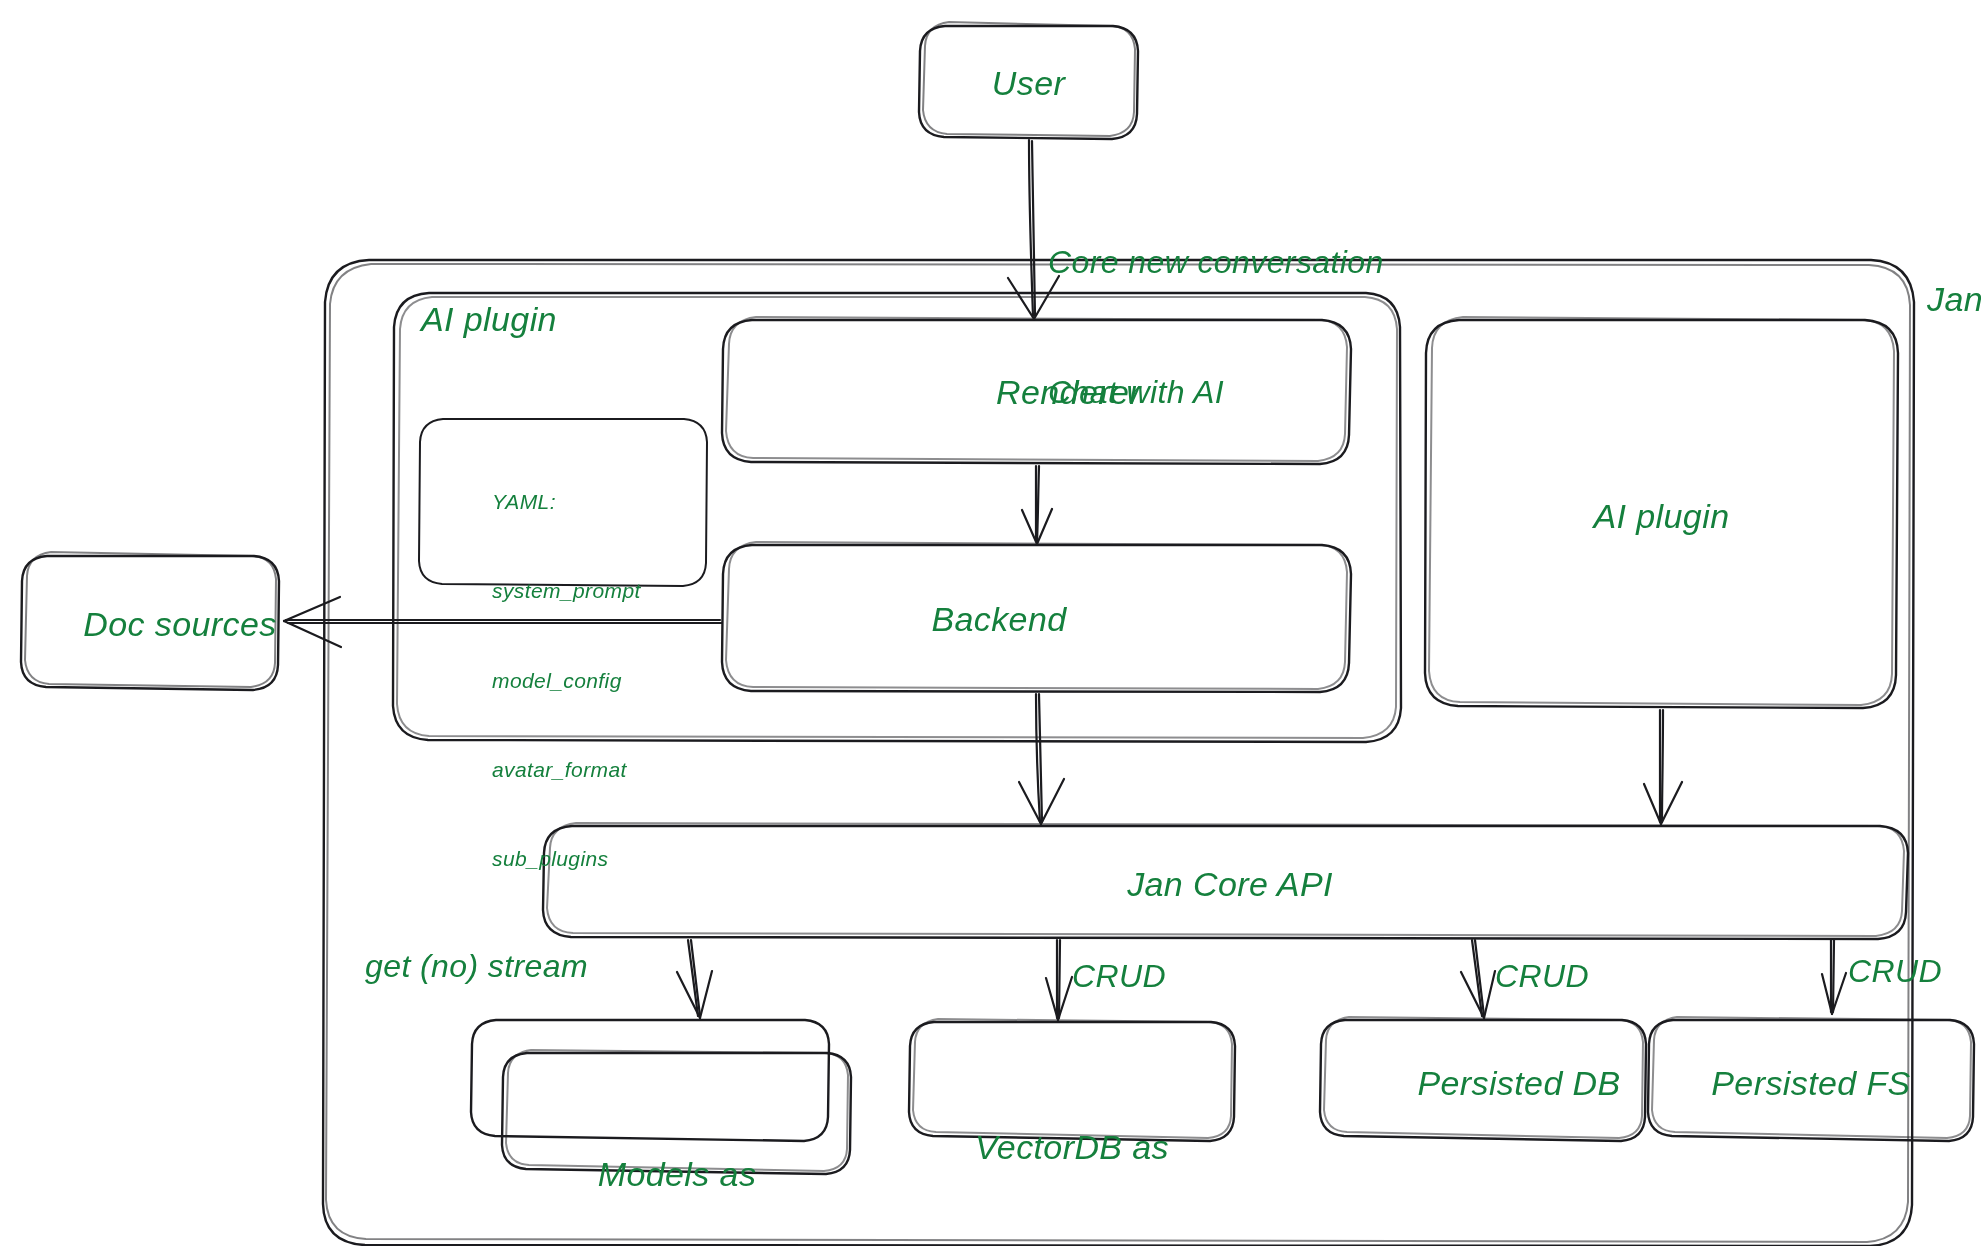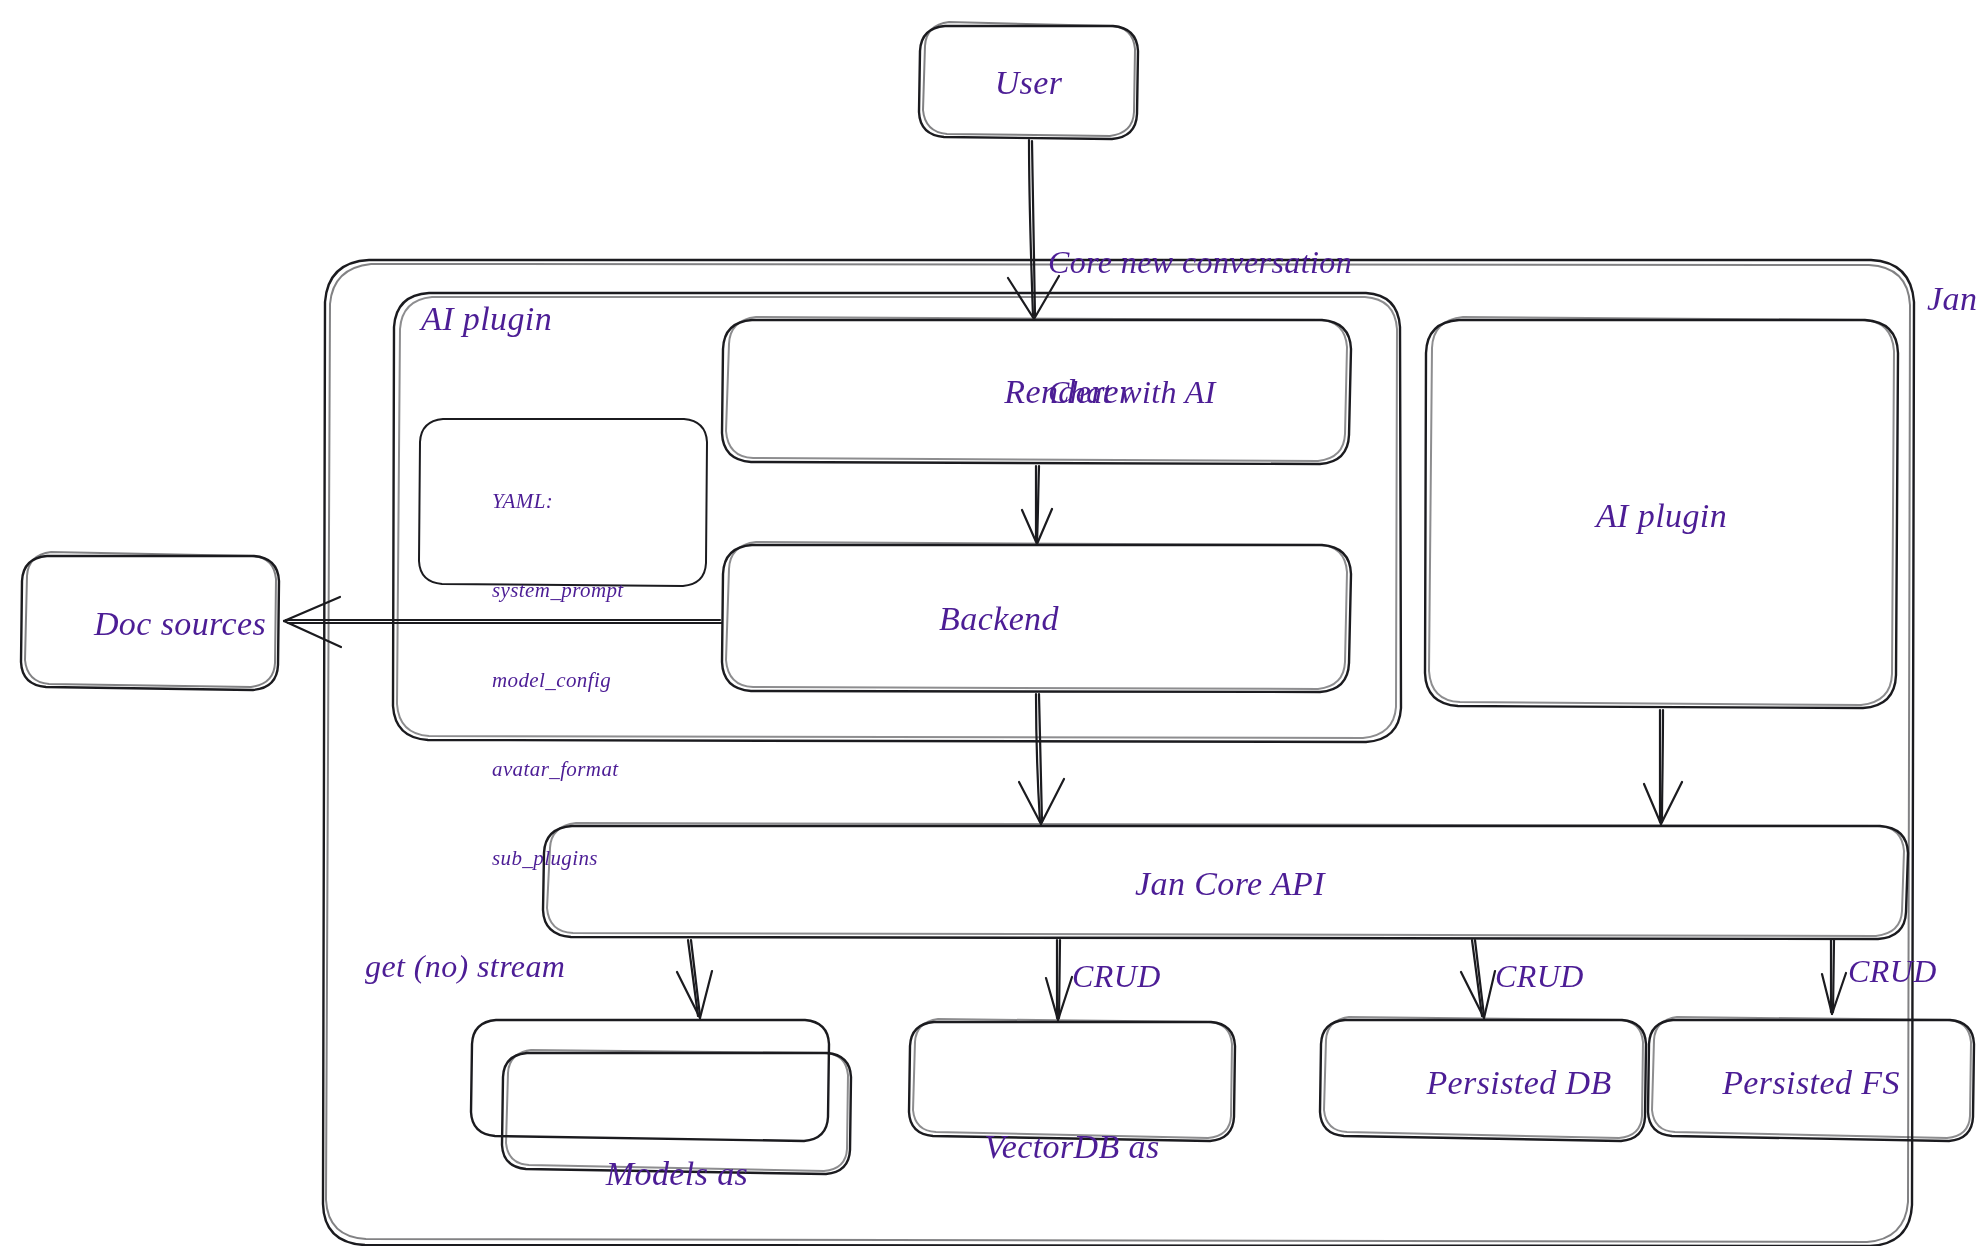--- a/index.html
+++ b/index.html
@@ -37,22 +37,22 @@
   }
   .arrow {
     fill: none;
     stroke: #1b1b1f;
     stroke-width: 2.2;
     stroke-linecap: round;
     stroke-linejoin: round;
   }
   .lbl {
     position: absolute;
-    color: #4c1d95;
-    font-family: Liberation Serif, serif;
+    color: #15803d;
+    font-family: Liberation Sans, sans-serif;
     font-style: italic;
     letter-spacing: 0.4px;
     white-space: pre;
     user-select: none;
   }
   .node-label {
     text-align: center;
     font-size: 34px;
     line-height: 1.25;
   }

